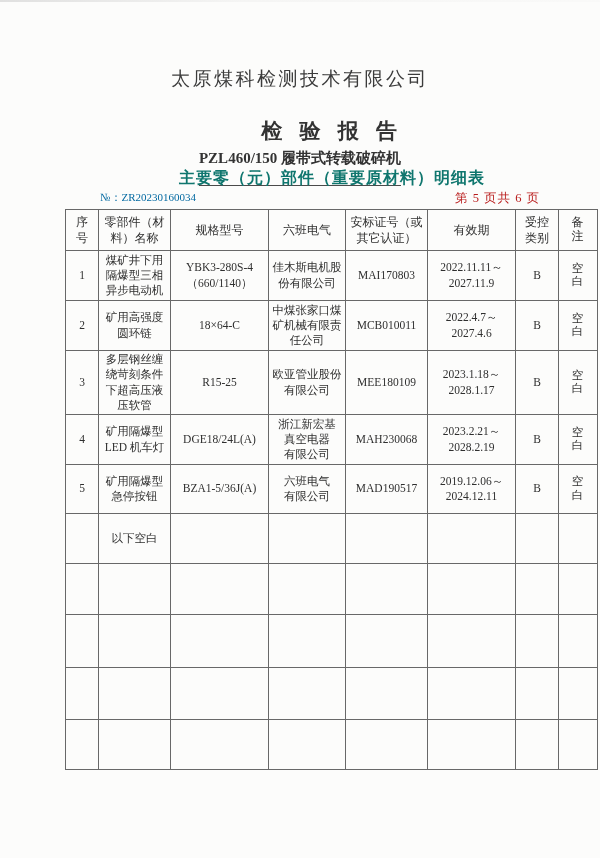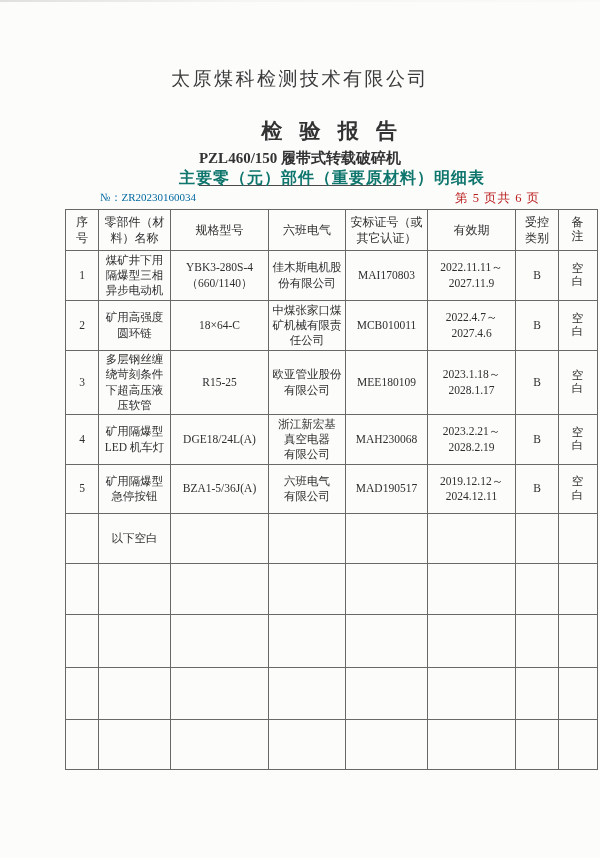--- a/index.html
+++ b/index.html
@@ -217,21 +217,21 @@
   </tr>
 
   <tr style="height:49px">
     <td>5</td>
     <td>矿用隔爆型
 急停按钮</td>
     <td>BZA1-5/36J(A)</td>
     <td>六班电气
 有限公司</td>
     <td>MAD190517</td>
-    <td>2019.12.12～
+    <td>2019.12.06～
 2024.12.11</td>
     <td>B</td>
     <td><span class="v-stack">空白</span></td>
   </tr>
 
   <tr style="height:50px">
     <td></td>
     <td>以下空白</td>
     <td></td>
     <td></td>

